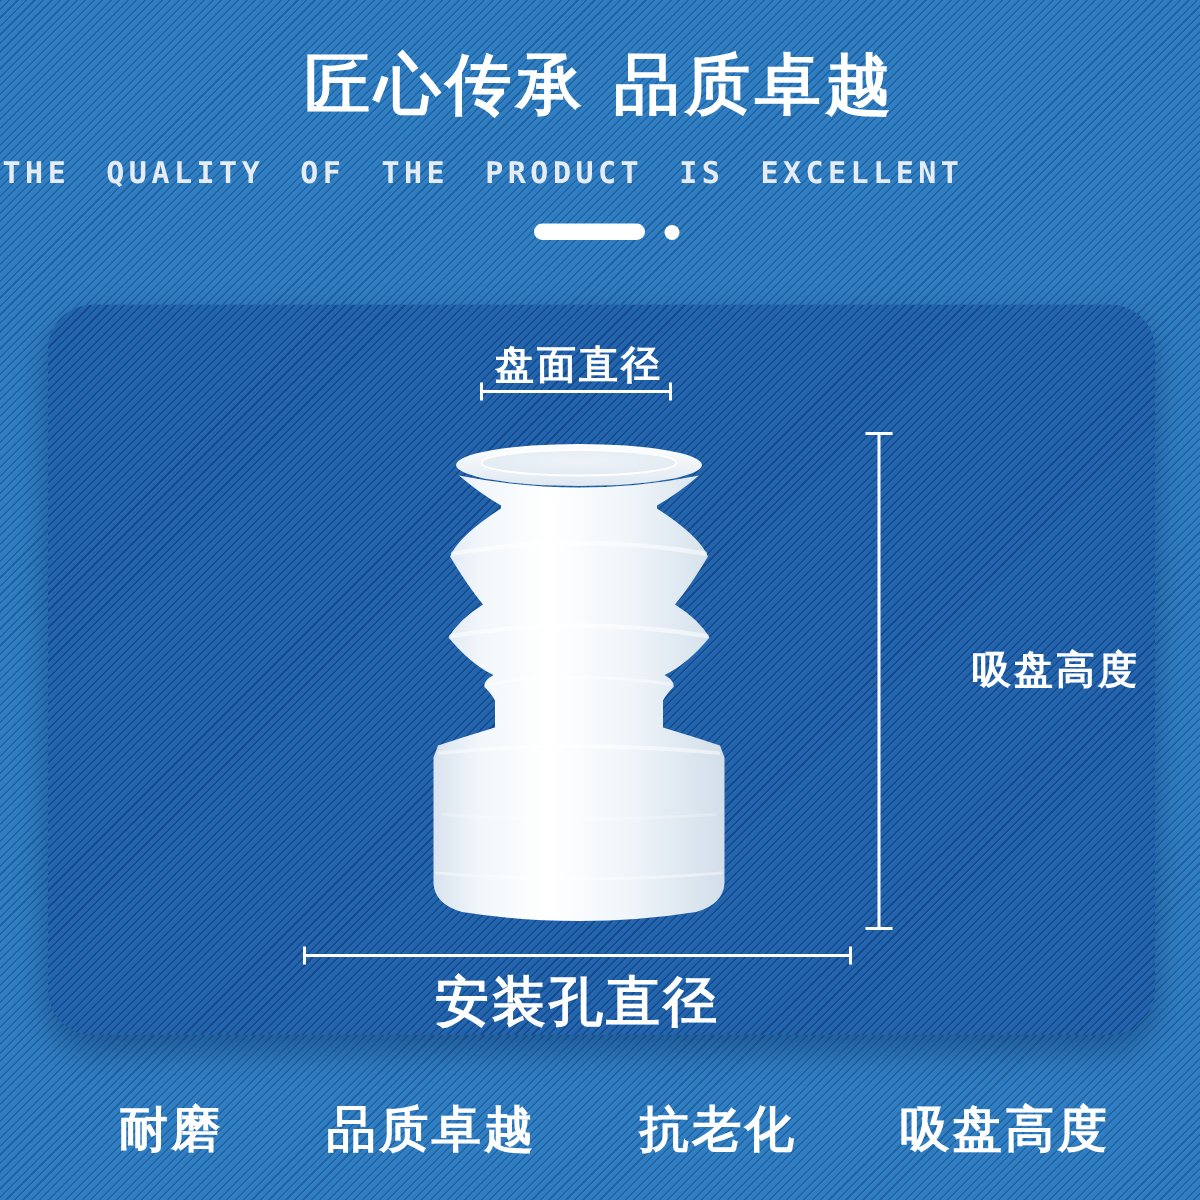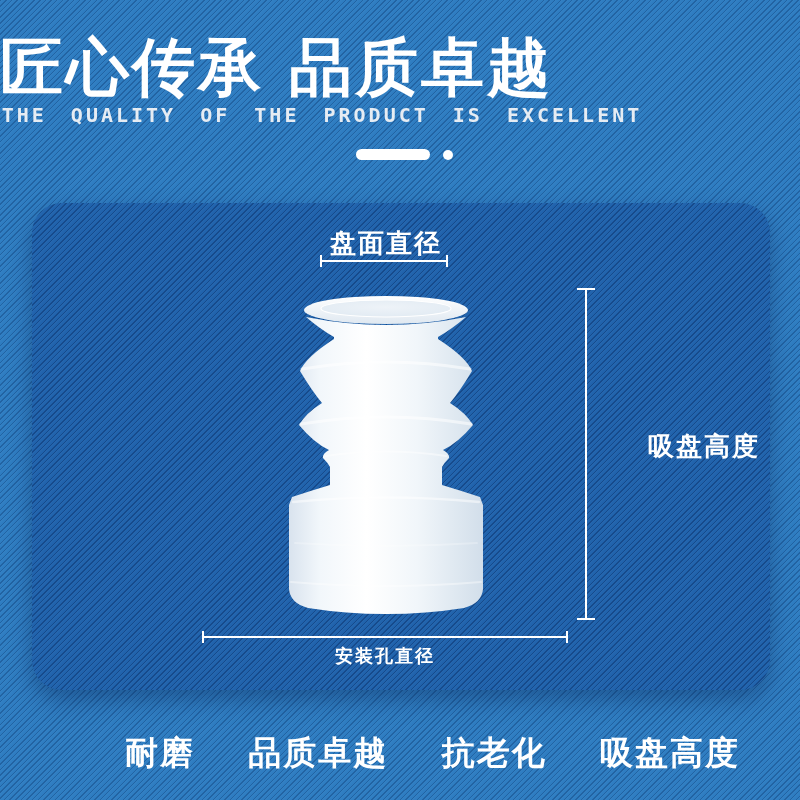--- a/index.html
+++ b/index.html
@@ -9,22 +9,22 @@
     overflow:hidden;
     font-family:"DejaVu Sans","Liberation Sans",sans-serif;
     background-color:#2d7cc1;
     background-image:repeating-linear-gradient(135deg,
       rgba(9,42,92,0.30) 0px, rgba(9,42,92,0.30) 1px,
       rgba(255,255,255,0.03) 1px, rgba(255,255,255,0.00) 4px);
   }
   
   .title{
     position:absolute;top:33px;left:0;width:800px;
-    color:#ffffff;
-    font-size:63px;font-weight:bold;letter-spacing:3px;
+    text-align:center;color:#ffffff;
+    font-size:44px;font-weight:bold;letter-spacing:3px;
     line-height:1.1;white-space:nowrap;
   }
   .subtitle{
     position:absolute;top:103px;left:0;width:644px;
     text-align:center;color:#e6ecf3;
     font-family:"DejaVu Sans Mono","Liberation Mono",monospace;
     font-size:20px;font-weight:bold;letter-spacing:3px;word-spacing:9px;
     white-space:nowrap;
   }
   .divider-bar{
@@ -49,21 +49,21 @@
   .product{
     position:absolute;left:286px;top:295px;width:200px;height:322px;
   }
   
   .dim-label{
     position:absolute;color:#ffffff;font-weight:bold;
     letter-spacing:2px;white-space:nowrap;
   }
   .dim-label.top    {left:286px;top:226px;width:200px;text-align:center;font-size:26px;}
   .dim-label.right  {left:612px;top:429px;font-size:26px;padding-left:36px;}
-  .dim-label.bottom {left:285px;top:644px;width:200px;text-align:center;font-size:18px;}
+  .dim-label.bottom {left:285px;top:644px;width:200px;text-align:center;font-size:36px;}
   .dim-line-h{
     position:absolute;height:2px;background:#ffffff;
   }
   .dim-line-h::before,.dim-line-h::after{
     content:"";position:absolute;width:2px;height:12px;top:-5px;background:#ffffff;
   }
   .dim-line-h::before{left:0;}
   .dim-line-h::after{right:0;}
   .dim-line-h.top-line   {left:320px;top:260px;width:128px;}
   .dim-line-h.bottom-line{left:202px;top:636px;width:366px;}
@@ -74,21 +74,20 @@
     content:"";position:absolute;height:2px;width:18px;left:-8px;background:#ffffff;
   }
   .dim-line-v::before{top:0;}
   .dim-line-v::after{bottom:0;}
   
   .features{
     position:absolute;left:79px;right:60px;top:731px;
     display:flex;justify-content:space-between;align-items:center;
     color:#ffffff;font-size:33px;font-weight:bold;letter-spacing:2px;
     white-space:nowrap;
-    margin-left:46px;
   }
 </style>
 </head>
 <body>
 
 <div class="stage">
 
   <div class="title">匠心传承 品质卓越</div>
   <div class="subtitle">THE QUALITY OF THE PRODUCT IS EXCELLENT</div>
   <span class="divider-bar"></span>

